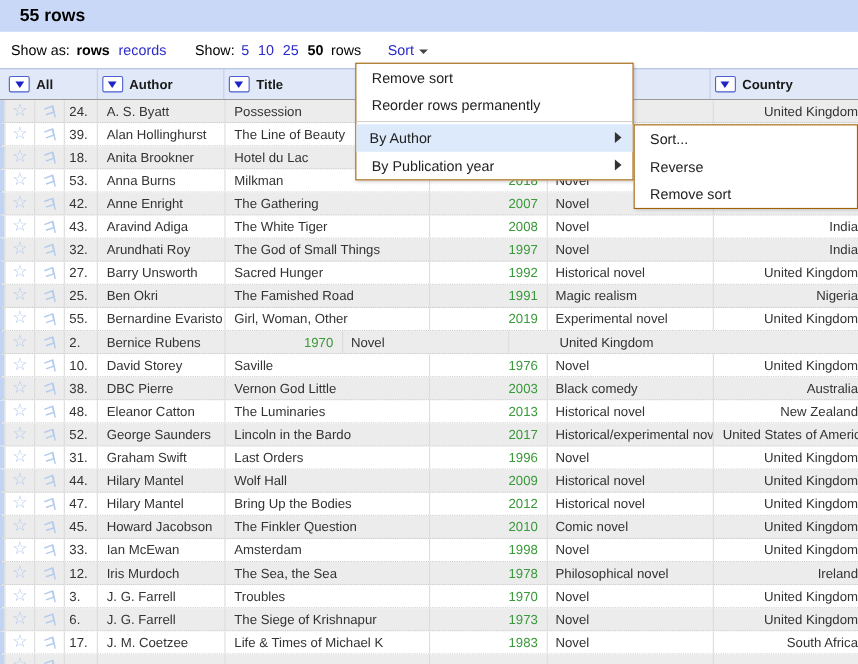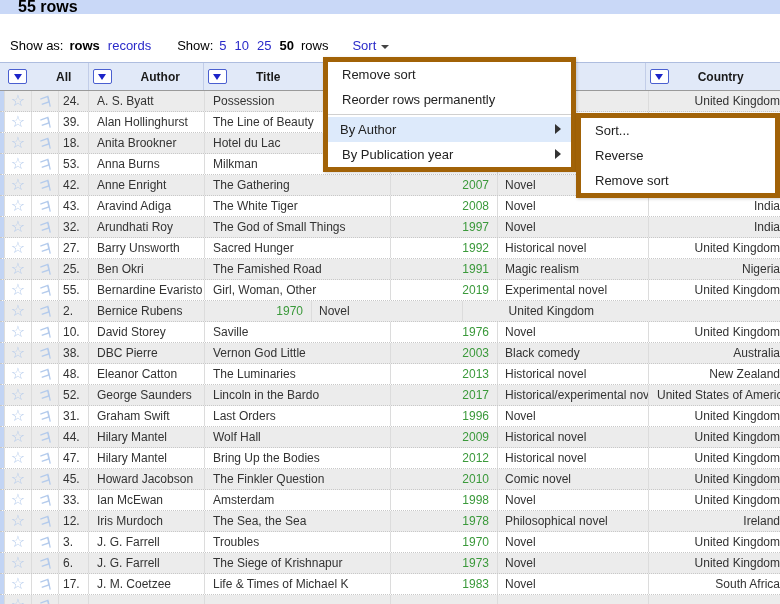--- a/index.html
+++ b/index.html
@@ -1,42 +1,42 @@
 <!DOCTYPE html>
 <html><head>
 <meta charset="utf-8">
 <style>
   * { box-sizing: border-box; margin: 0; padding: 0; }
   html,body { width: 780px; height: 604px; }
   body { font-family: "Liberation Sans", sans-serif; background: #fff; }
   #app { position: relative; width: 780px; height: 604px; overflow: hidden; background:#fff; }
 
   
-  .topbar { position:absolute; left:0; top:0; width:780px; height:14px;
+  .topbar { position:absolute; left:0; top:0; width:780px; height:29px;
             background:#c9d8f7; display:flex; align-items:center; }
   .topbar .title { font-size:16px; font-weight:bold; color:#000; margin-left:18px; }
 
   
   .toolbar { position:absolute; left:0; top:29px; width:644px; height:33px; background:#fff;
              display:flex; align-items:center; font-size:13px; color:#000; padding-left:10px; }
   .toolbar .lbl { margin-right:6px; }
   .toolbar .sel { font-weight:bold; margin-right:8px; }
   .toolbar a.link { color:#2a2ac9; text-decoration:none; margin-right:8px; cursor:pointer; }
   .toolbar .grp-gap { margin-left:18px; }
   .toolbar .num { margin-right:7px; }
   .sort-trigger { color:#2a2ac9; margin-left:18px; cursor:pointer; }
   .caret-down { display:inline-block; width:0; height:0; border-left:4px solid transparent;
                 border-right:4px solid transparent; border-top:4px solid #444;
                 margin-left:5px; vertical-align:middle; }
 
   
   .thead { position:absolute; left:0; top:62px; width:780px; height:29px;
            background:#e1e9f8; border-top:1px solid #aebddf; border-bottom:1px solid #9a9a9a;
            display:flex; }
-  .hcell { display:flex; align-items:center; padding-left:4px; border-left:1px solid #c2cde8;gap:23px; }
+  .hcell { display:flex; align-items:center; padding-left:4px; border-left:1px solid #c2cde8; }
   .hcell:first-child { border-left:none; padding-left:8px; }
   .hcell .hlabel { font-size:12px; font-weight:bold; color:#1a1a1a; margin-left:6px; white-space:nowrap; }
   .dropbtn { width:19px; height:15px; background:#fff; border:1px solid #4a5fd0; border-radius:2px;
              display:flex; align-items:center; justify-content:center; cursor:pointer; flex:none; }
   .dropbtn .tri { width:0; height:0; border-left:4px solid transparent; border-right:4px solid transparent;
                   border-top:6px solid #1c24c8; }
   .h-all{width:88px} .h-author{width:116px} .h-title{width:186px}
   .h-year{width:107px} .h-genre{width:151px} .h-country{width:136px}
 
   
@@ -50,21 +50,21 @@
   .c-flag   { width:27px; display:flex; align-items:center; justify-content:center; cursor:pointer; }
   .c-num    { width:30px; padding-left:4px; color:#333; }
   .c-author { width:116px; padding-left:8px; }
   .c-title  { width:186px; padding-left:8px; }
   .c-year   { width:107px; padding-right:8px; text-align:right; color:#3a993a; }
   .c-genre  { width:151px; padding-left:7px; }
   .c-country{ width:132px; padding-left:8px;text-align:right; }
   .star-glyph { color:#b4cbec; font-size:16px; line-height:16px; }
 
   
-  .menu { position:absolute; background:#fff; border:5px solid #a16207; z-index:20;
+  .menu { position:absolute; background:#fff; border:1px solid #a16207; z-index:20;
           box-shadow:1px 1px 3px rgba(0,0,0,0.18); font-size:13px; color:#222; }
   .sort-menu { left:323px; top:57px; width:253px; }
   .sort-submenu { left:576px; top:113px; width:204px; }
   .menu-item { height:25px; line-height:25px; padding-left:14px; cursor:pointer; position:relative;
                white-space:nowrap; }
   .menu-item.hl { background:#ddeafb;padding-left:12px; }
   .menu-sep { border-top:1px solid #d0d0d0; margin:2px 0; height:0; }
   .submenu-arrow { position:absolute; right:10px; top:7px; width:0; height:0;
                    border-top:5px solid transparent; border-bottom:5px solid transparent;
                    border-left:6px solid #333; }

